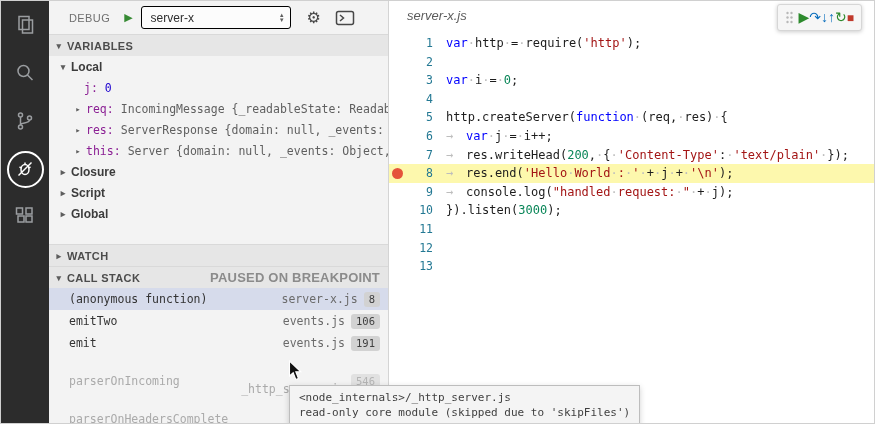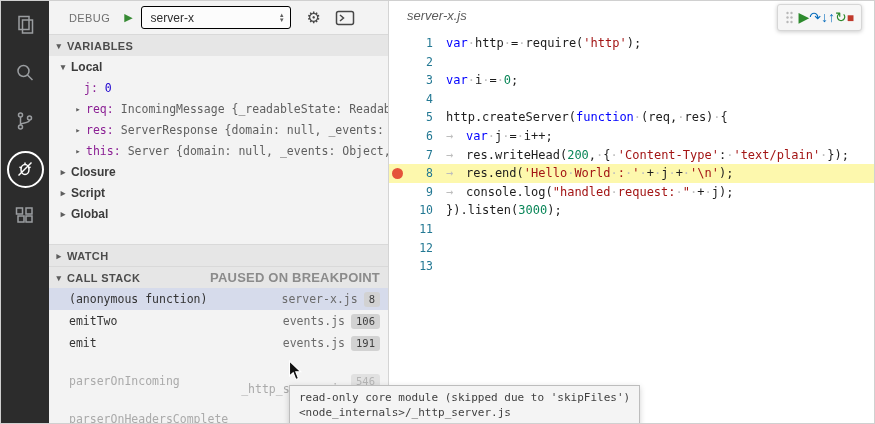--- a/index.html
+++ b/index.html
@@ -255,20 +255,20 @@
         <div class="code-line paused"><span class="glyph"><span class="bp-dot"></span></span><span class="lnum">8</span><span class="ltext"><span class="tok-ind">→</span><span class="tok-pl">res.end(</span><span class="tok-str">'Hello<span class="ws">·</span>World<span class="ws">·</span>:<span class="ws">·</span>'</span><span class="tok-pl"><span class="ws">·</span>+<span class="ws">·</span>j<span class="ws">·</span>+<span class="ws">·</span></span><span class="tok-str">'\n'</span><span class="tok-pl">);</span></span></div>
         <div class="code-line"><span class="glyph"></span><span class="lnum">9</span><span class="ltext"><span class="tok-ind">→</span><span class="tok-pl">console.log(</span><span class="tok-str">"handled<span class="ws">·</span>request:<span class="ws">·</span>"</span><span class="tok-pl"><span class="ws">·</span>+<span class="ws">·</span>j);</span></span></div>
         <div class="code-line"><span class="glyph"></span><span class="lnum">10</span><span class="ltext"><span class="tok-pl">}).listen(</span><span class="tok-num">3000</span><span class="tok-pl">);</span></span></div>
         <div class="code-line"><span class="glyph"></span><span class="lnum">11</span><span class="ltext"></span></div>
         <div class="code-line"><span class="glyph"></span><span class="lnum">12</span></div>
         <div class="code-line"><span class="glyph"></span><span class="lnum">13</span><span class="ltext"></span></div>
       </div>
   </div>
 
   <div class="tooltip">
+    <div>&lt;node_internals&gt;/_http_server.js</div>
     <div>read-only core module (skipped due to 'skipFiles')</div>
-    <div>&lt;node_internals&gt;/_http_server.js</div>
   </div>
 
   <svg class="cursor" width="16" height="22" viewBox="0 0 16 22">
     <path d="M1.5 1 L1.5 16 L5.2 12.8 L7.8 19.5 L10.4 18.4 L7.8 11.8 L12.8 11.8 Z" fill="#111" stroke="#fff" stroke-width="1.1"></path>
   </svg>
 </div>
 
 </body></html>

